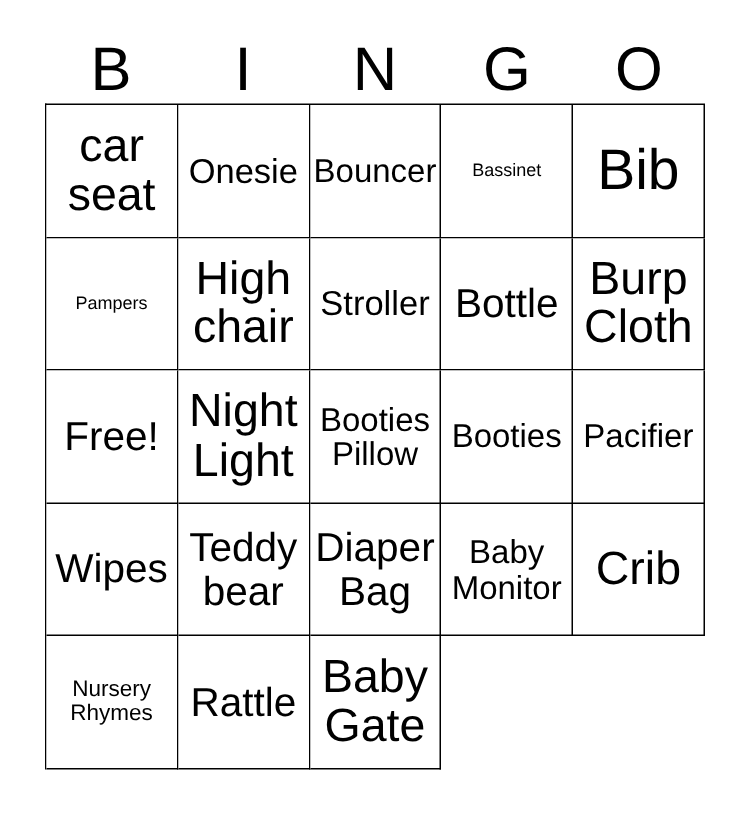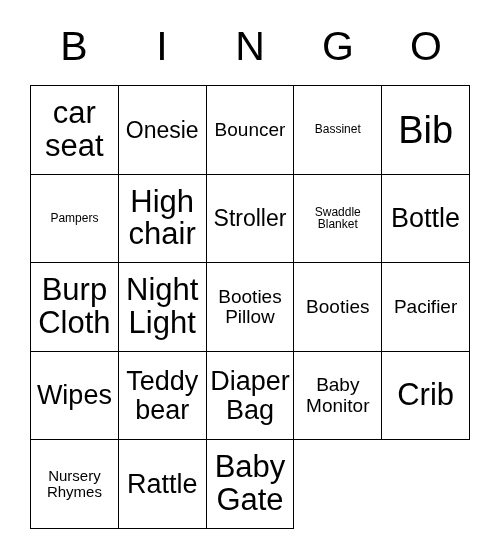--- a/index.html
+++ b/index.html
@@ -40,21 +40,21 @@
     font-weight: 400;
     letter-spacing: 0px;
     color: #000000;
     padding-bottom: 2px;
   }
 
   
   #bingo-grid {
     position: absolute;
     left: 30px;
-    top: 85px;
+    top: 69px;
     width: 440px;
     height: 444px;
     display: grid;
     grid-template-columns: repeat(5, 1fr);
     grid-template-rows: repeat(5, 1fr);
     border-top: 1.5px solid #000000;
     border-left: 1.5px solid #000000;
     box-sizing: border-box;
     background: #ffffff;
   }
@@ -76,21 +76,21 @@
     line-height: 1.06;
     word-break: normal;
     white-space: pre-line;
   }
 
   
   .fs-xxl .cell-text { font-size: 38px; }
   .fs-xl  .cell-text { font-size: 31px; }
   .fs-lg  .cell-text { font-size: 27px; }
   .fs-md  .cell-text { font-size: 23px; }
-  .fs-sm  .cell-text { font-size: 19px; }
+  .fs-sm  .cell-text { font-size: 22px; }
   .fs-xs  .cell-text { font-size: 12px; }
   .fs-xxs .cell-text { font-size: 15px; }
 </style>
 </head>
 <body>
 
 <div id="card">
 
   <div id="header-row">
     <div class="header-letter">B</div>
@@ -122,31 +122,30 @@
     <div class="cell fs-xs">
         <span class="cell-text">Pampers</span>
       </div>
     <div class="cell fs-xl">
         <span class="cell-text">High
 chair</span>
       </div>
     <div class="cell fs-md">
         <span class="cell-text">Stroller</span>
       </div>
-    <div class="cell fs-xs">
-        <span class="cell-text">Swaddle
-Blanket</span>
-      </div>
 
     <div class="cell fs-lg">
         <span class="cell-text">Bottle</span>
       </div>
     <div class="cell fs-xl">
         <span class="cell-text">Burp
 Cloth</span>
+      </div>
+    <div class="cell fs-lg">
+        <span class="cell-text">Free!</span>
       </div>
     <div class="cell fs-xl">
         <span class="cell-text">Night
 Light</span>
       </div>
     <div class="cell fs-sm">
         <span class="cell-text">Booties
 Pillow</span>
       </div>
 

